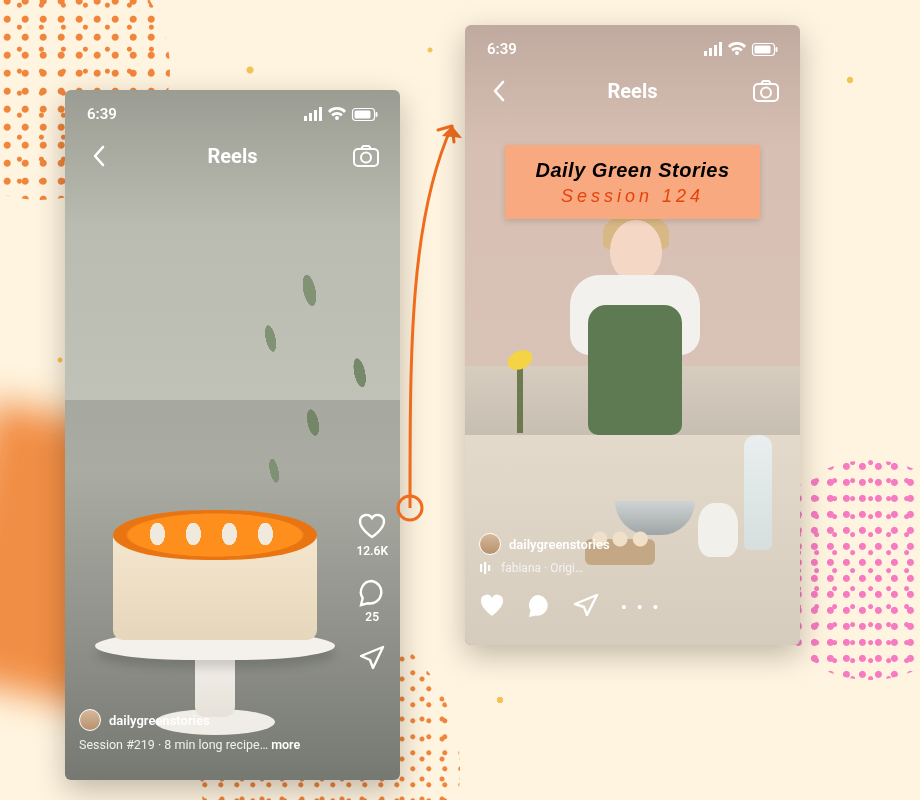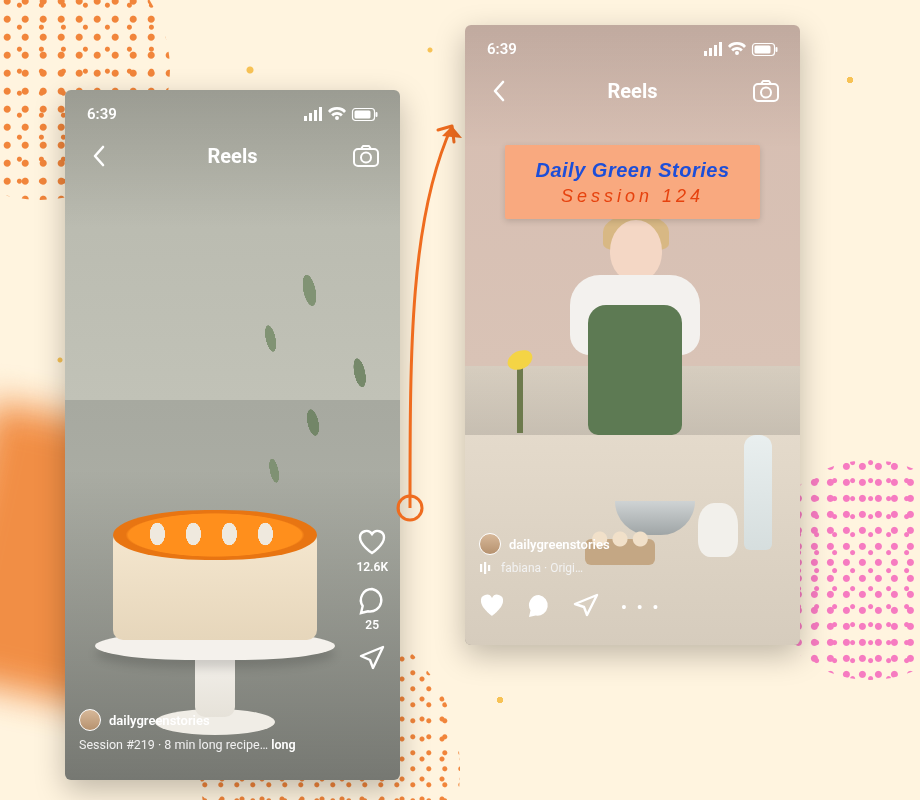--- a/index.html
+++ b/index.html
@@ -115,24 +115,24 @@
   .bars span:nth-child(1){height:5px} .bars span:nth-child(2){height:8px}
   .bars span:nth-child(3){height:11px} .bars span:nth-child(4){height:14px}
   .wifi, .battery { display:inline-block; }
   .wifi svg, .battery svg { display:block; }
 
   .navbar { position:absolute; top:48px; left:0; right:0; height:36px; display:flex; justify-content:space-between; align-items:center; padding:0 20px; }
   .navbar .title { font-weight:700; font-size:20px; }
   .iconbtn { width:28px; height:28px; display:flex; align-items:center; justify-content:center; color:#fff; }
 
   .overlay-banner { position:absolute; left:40px; top:120px; right:40px; background:#f9a97f; padding:14px 16px 12px; text-align:center; border-radius:2px; box-shadow:0 2px 6px rgba(0,0,0,.15); }
-  .overlay-banner .line1 { font-family:"Arial Black",Arial,sans-serif; font-weight:900; font-style:italic; color:#1d4ed8; font-size:20px; letter-spacing:.5px; }
+  .overlay-banner .line1 { font-family:"Arial Black",Arial,sans-serif; font-weight:900; font-style:italic; color:#000000; font-size:20px; letter-spacing:.5px; }
   .overlay-banner .line2 { font-family:Arial,sans-serif; font-style:italic; color:#e6420e; font-size:18px; margin-top:4px; letter-spacing:4px; }
 
-  .right-rail { position:absolute; right:12px; bottom:110px; display:flex; flex-direction:column; gap:12px; align-items:center; font-size:12px; font-weight:600; }
+  .right-rail { position:absolute; right:12px; bottom:110px; display:flex; flex-direction:column; gap:20px; align-items:center; font-size:12px; font-weight:600; }
   .right-rail .item { display:flex; flex-direction:column; align-items:center; gap:4px; }
 
   .caption-row { position:absolute; left:14px; bottom:28px; right:90px; display:flex; flex-direction:column; gap:6px; font-size:13px; }
   .caption-row .userline { display:flex; align-items:center; gap:8px; font-weight:600; }
   .caption-row .avatar { width:22px; height:22px; border-radius:50%; background:linear-gradient(#d7b899,#b6926f); border:1.5px solid #fff; }
   .caption-row .cap { color:#f0f0f0; font-size:12.5px; }
 
   .action-row { position:absolute; left:14px; bottom:24px; display:flex; gap:22px; align-items:center; }
   .action-row .dots { letter-spacing:3px; font-weight:700; }
 
@@ -226,21 +226,21 @@
         </svg>
     </div>
   </div>
 
   <div class="caption-row">
     <div class="userline">
       <div class="avatar"></div>
       <span>dailygreenstories</span>
     </div>
     <div class="cap">
-      <span>Session #219 ·  8 min long recipe… </span><span style="color:#fff;font-weight:600;">long</span>
+      <span>Session #219 ·  8 min long recipe… </span><span style="color:#fff;font-weight:600;">more</span>
     </div>
   </div>
 </div>
 
 <svg class="connector" width="100" height="420" viewBox="0 0 100 420">
   <path d="M30 400 C30 240 30 110 72 18" fill="none" stroke="#ef6c1f" stroke-width="3"></path>
   <circle cx="30" cy="400" r="12" fill="none" stroke="#ef6c1f" stroke-width="3"></circle>
   <path d="M72 18 l-14 4 M72 18 l2 16" fill="none" stroke="#ef6c1f" stroke-width="3" stroke-linecap="round"></path>
   <path d="M72 18 l10 12 -20 -2 z" fill="#ef6c1f"></path>
 </svg>

